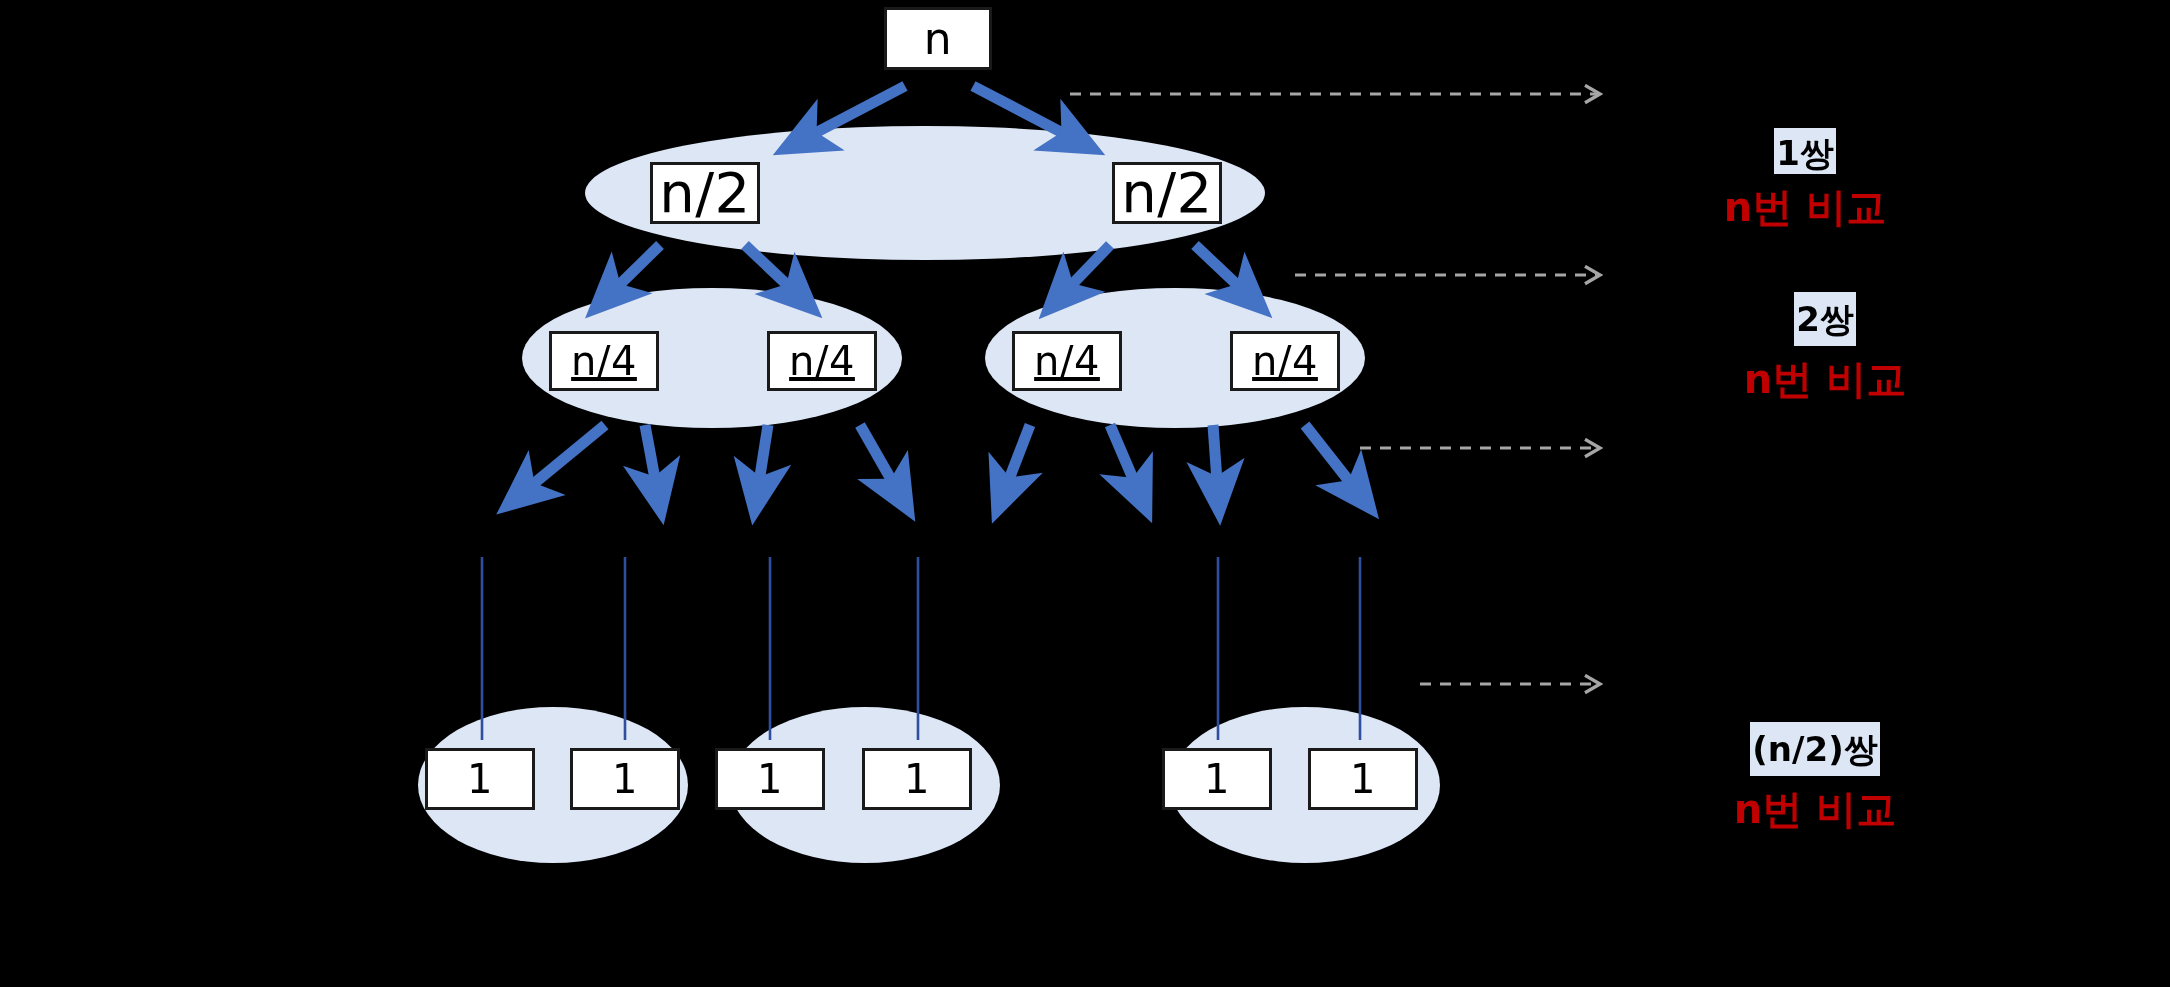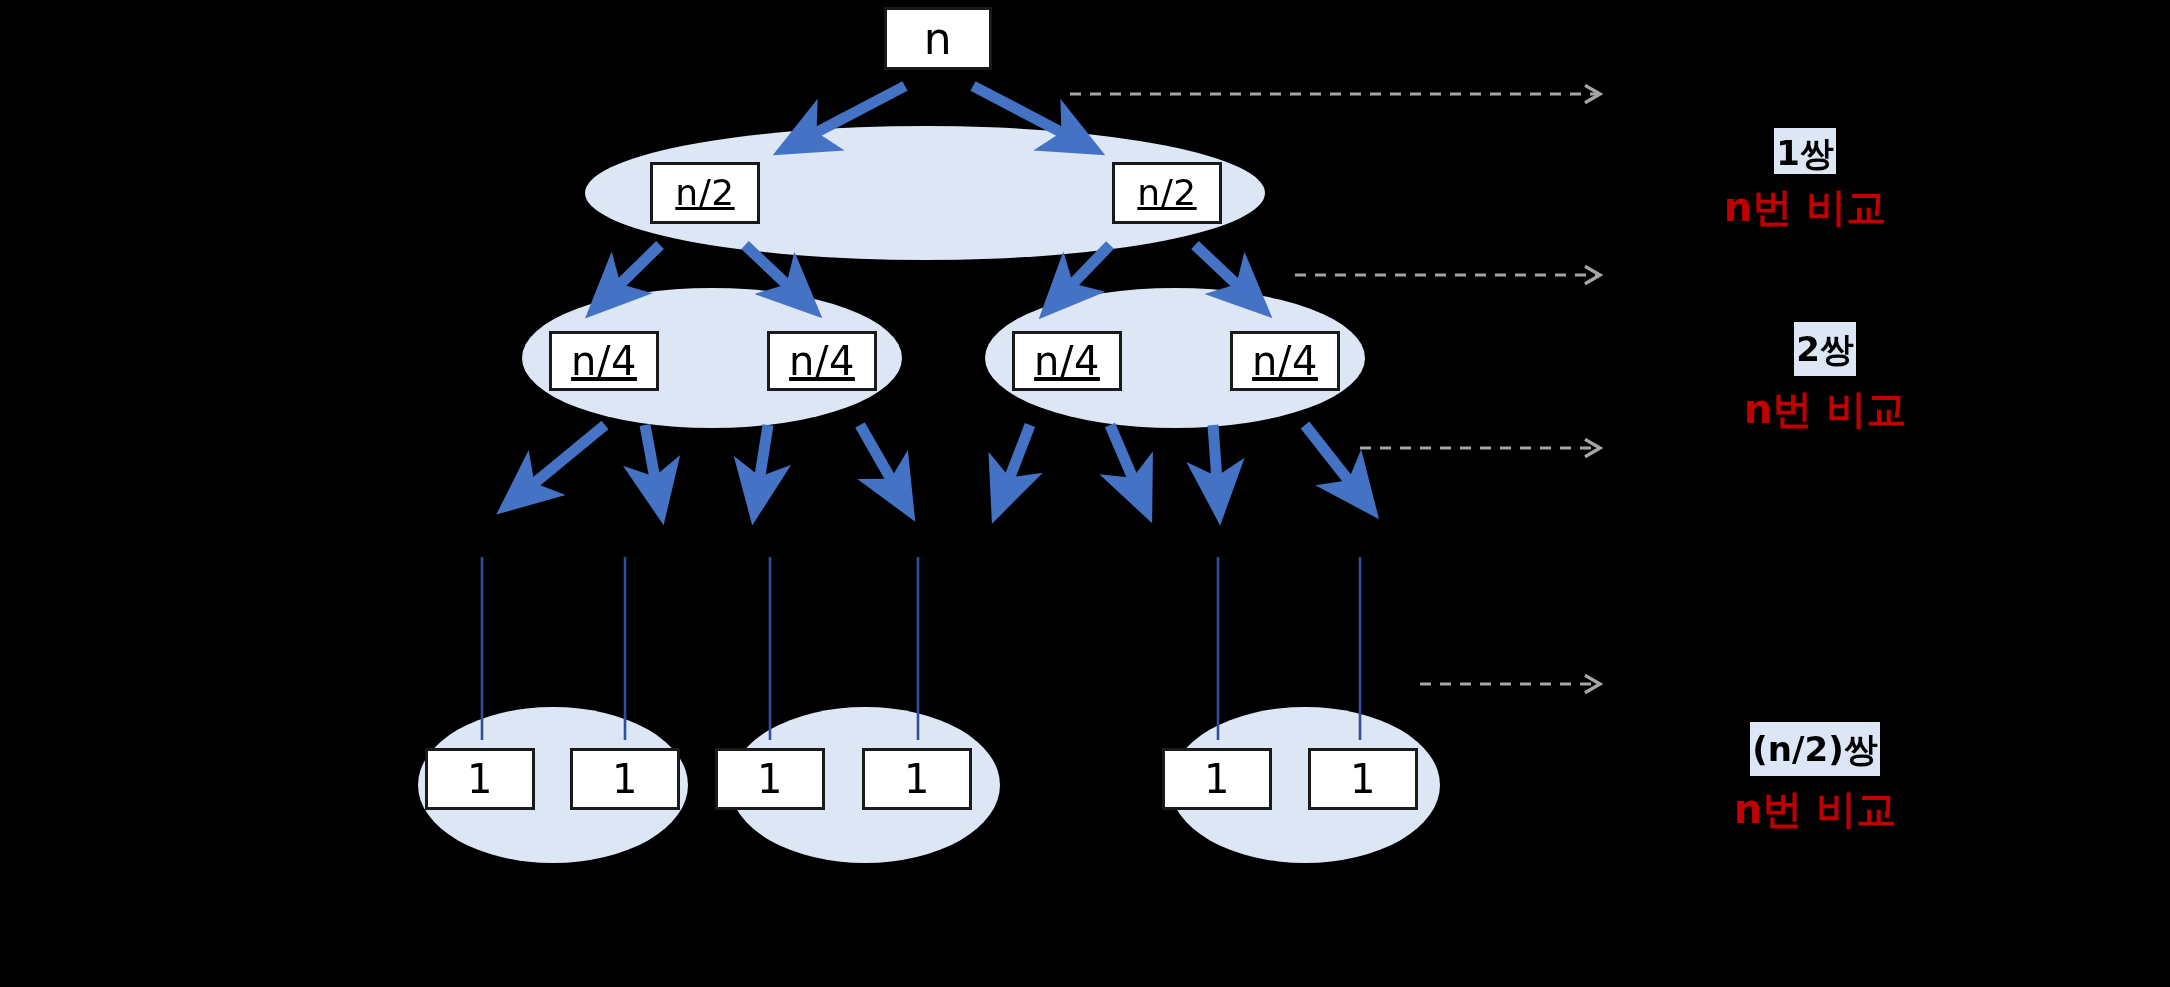--- a/index.html
+++ b/index.html
@@ -30,21 +30,21 @@
     box-sizing: border-box;
     display: flex;
     align-items: center;
     justify-content: center;
     color: #000000;
     font-family: "DejaVu Sans", "Liberation Sans", sans-serif;
     line-height: 1;
     letter-spacing: 0.5px;
   }
   .lvl0 { font-size: 44px; }
-  .lvl1 { font-size: 36px; text-decoration: underline; }
+  .lvl1 { font-size: 56px; }
   .lvl2 { font-size: 40px; text-decoration: underline; }
   .lvl3 { font-size: 40px; }
 
   .side-label {
     position: absolute;
     text-align: center;
     white-space: nowrap;
   }
   .pair-tag {
     display: inline-block;
@@ -163,21 +163,21 @@
   <div class="node-box lvl3" style="left:862px; top:748px; width:110px; height:62px;">1</div>
   <div class="node-box lvl3" style="left:1162px; top:748px; width:110px; height:62px;">1</div>
   <div class="node-box lvl3" style="left:1308px; top:748px; width:110px; height:62px;">1</div>
 
 
   <div class="side-label" style="left:1640px; top:128px; width:330px;">
     <span class="pair-tag" style="height:30px; line-height:34px;">1쌍</span>
     <span class="cmp-text">n번 비교</span>
   </div>
 
-  <div class="side-label" style="left:1660px; top:322px; width:330px;text-align:center;">
+  <div class="side-label" style="left:1660px; top:292px; width:330px;text-align:center;">
     <span class="pair-tag" style="height:38px; line-height:38px;">2쌍</span>
     <span class="cmp-text">n번 비교</span>
   </div>
 
   <div class="side-label" style="left:1650px; top:722px; width:330px;">
     <span class="pair-tag" style="height:38px; line-height:38px;">(n/2)쌍</span>
     <span class="cmp-text">n번 비교</span>
   </div>
 
 </div>

